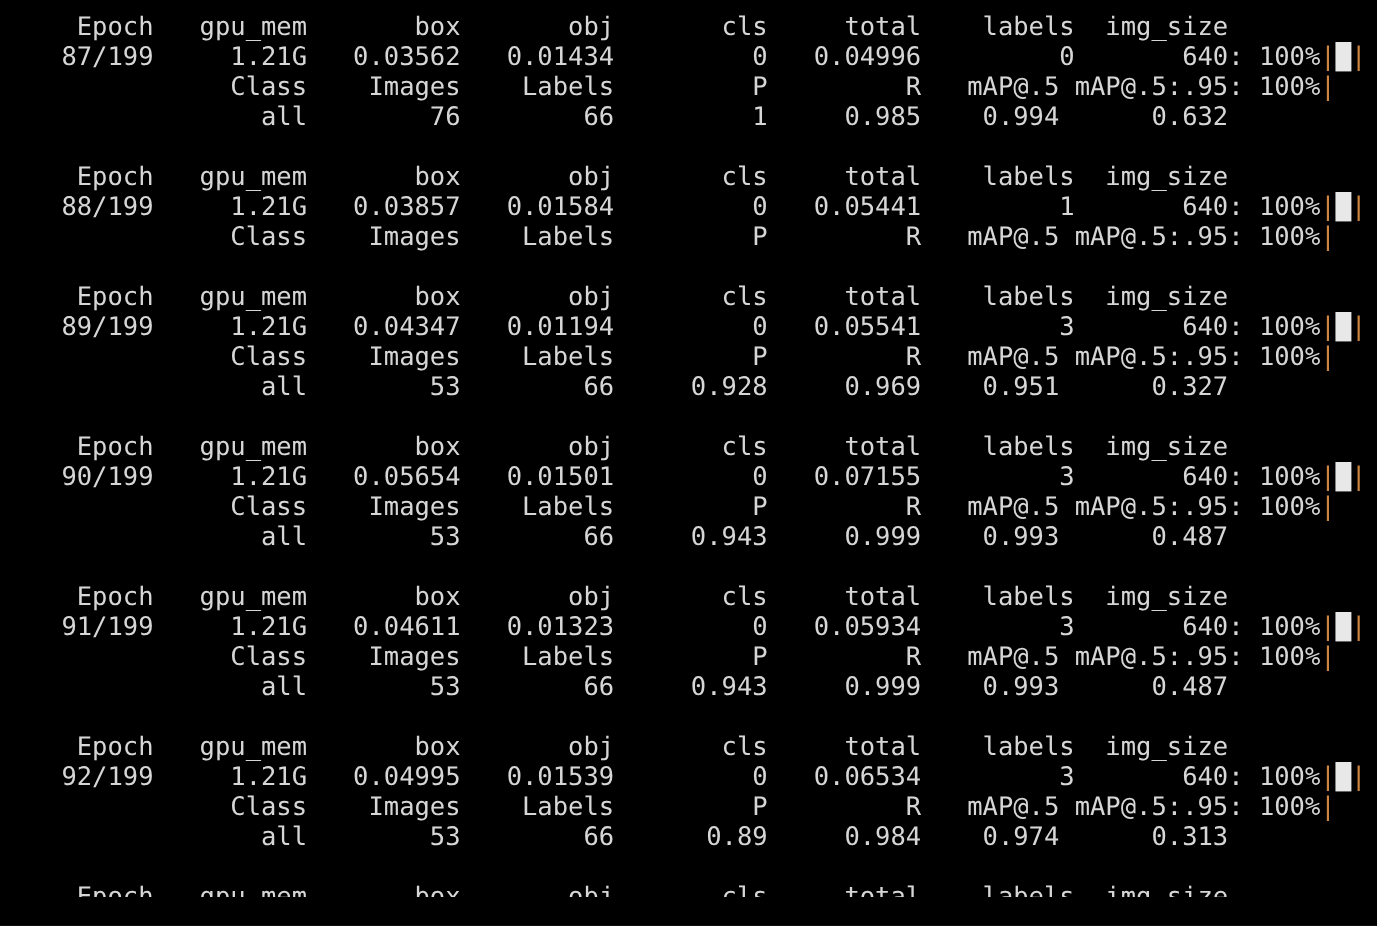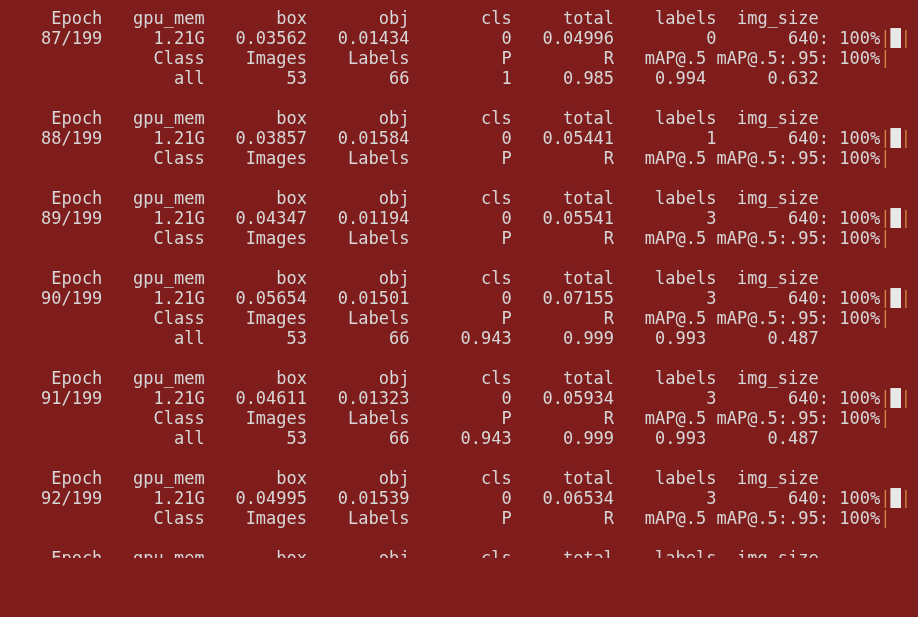--- a/index.html
+++ b/index.html
@@ -5,21 +5,21 @@
 <style>
   html, body {
     margin: 0;
     padding: 0;
     background: #1e1e1e;
   }
   #terminal {
     position: relative;
     width: 918px;
     height: 617px;
-    background: #7f1d1d;
+    background: #000000;
     overflow: hidden;
     font-family: "DejaVu Sans Mono", "Liberation Mono", monospace;
     font-size: 17px;
     line-height: 20px;
     color: #d6d6d6;
     -webkit-font-smoothing: antialiased;
   }
   .screen {
     position: absolute;
     left: 0;
@@ -48,39 +48,41 @@
   .bar-fill { color: #e8e8e8; }
 </style>
 </head>
 <body>
 
 <div id="terminal">
   <div class="screen" id="screen">
       <div class="line">     Epoch   gpu_mem       box       obj       cls     total    labels  img_size</div>
       <div class="line">    87/199     1.21G   0.03562   0.01434         0   0.04996         0       640: 100%<span class="bar-pipe">|</span><span class="bar-fill">█</span><span class="bar-pipe">|</span> 14/</div>
       <div class="line">               Class    Images    Labels         P         R   mAP@.5 mAP@.5:.95: 100%<span class="bar-pipe">|</span></div>
-      <div class="line">                 all        53        66         1     0.985    0.994      0.632</div>
+      <div class="line">                 all        76        66         1     0.985    0.994      0.632</div>
       <div class="line blank">&nbsp;</div>
       <div class="line">     Epoch   gpu_mem       box       obj       cls     total    labels  img_size</div>
       <div class="line">    88/199     1.21G   0.03857   0.01584         0   0.05441         1       640: 100%<span class="bar-pipe">|</span><span class="bar-fill">█</span><span class="bar-pipe">|</span> 14/</div>
       <div class="line">               Class    Images    Labels         P         R   mAP@.5 mAP@.5:.95: 100%<span class="bar-pipe">|</span></div>
       <div class="line blank">&nbsp;</div>
       <div class="line">     Epoch   gpu_mem       box       obj       cls     total    labels  img_size</div>
       <div class="line">    89/199     1.21G   0.04347   0.01194         0   0.05541         3       640: 100%<span class="bar-pipe">|</span><span class="bar-fill">█</span><span class="bar-pipe">|</span> 14/</div>
       <div class="line">               Class    Images    Labels         P         R   mAP@.5 mAP@.5:.95: 100%<span class="bar-pipe">|</span></div>
+      <div class="line">                 all        53        66     0.928     0.969    0.951      0.327</div>
       <div class="line blank">&nbsp;</div>
       <div class="line">     Epoch   gpu_mem       box       obj       cls     total    labels  img_size</div>
       <div class="line">    90/199     1.21G   0.05654   0.01501         0   0.07155         3       640: 100%<span class="bar-pipe">|</span><span class="bar-fill">█</span><span class="bar-pipe">|</span> 14/</div>
       <div class="line">               Class    Images    Labels         P         R   mAP@.5 mAP@.5:.95: 100%<span class="bar-pipe">|</span></div>
       <div class="line">                 all        53        66     0.943     0.999    0.993      0.487</div>
       <div class="line blank">&nbsp;</div>
       <div class="line">     Epoch   gpu_mem       box       obj       cls     total    labels  img_size</div>
       <div class="line">    91/199     1.21G   0.04611   0.01323         0   0.05934         3       640: 100%<span class="bar-pipe">|</span><span class="bar-fill">█</span><span class="bar-pipe">|</span> 14/</div>
       <div class="line">               Class    Images    Labels         P         R   mAP@.5 mAP@.5:.95: 100%<span class="bar-pipe">|</span></div>
       <div class="line">                 all        53        66     0.943     0.999    0.993      0.487</div>
       <div class="line blank">&nbsp;</div>
       <div class="line">     Epoch   gpu_mem       box       obj       cls     total    labels  img_size</div>
       <div class="line">    92/199     1.21G   0.04995   0.01539         0   0.06534         3       640: 100%<span class="bar-pipe">|</span><span class="bar-fill">█</span><span class="bar-pipe">|</span> 14/</div>
       <div class="line">               Class    Images    Labels         P         R   mAP@.5 mAP@.5:.95: 100%<span class="bar-pipe">|</span></div>
+      <div class="line">                 all        53        66      0.89     0.984    0.974      0.313</div>
       <div class="line blank">&nbsp;</div>
       <div class="line clipped">     Epoch   gpu_mem       box       obj       cls     total    labels  img_size</div>
     </div>
 </div>
 
 </body></html>

